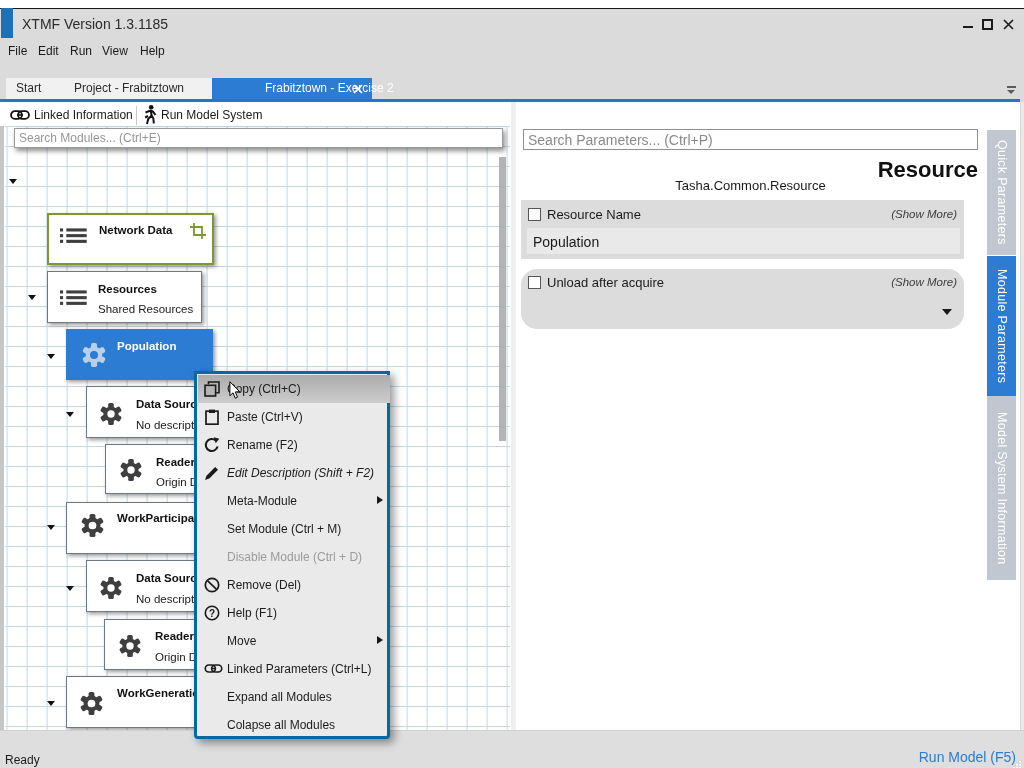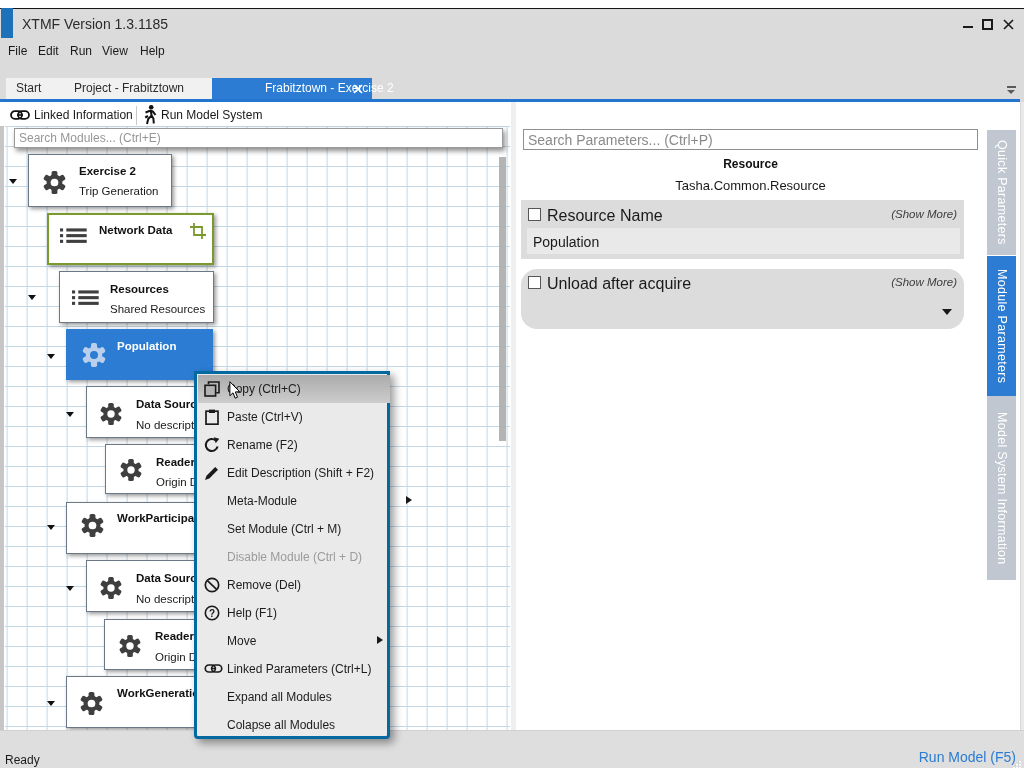--- a/index.html
+++ b/index.html
@@ -32,21 +32,21 @@
   .mi{position:absolute;left:1px;width:192px;height:28px;}
   .mi .txt{position:absolute;left:29px;top:7px;font-size:12px;color:#1c1c1c;white-space:nowrap;}
   .mi .icon{position:absolute;left:6px;top:6px;width:16px;height:16px;}
   .mi .sub{position:absolute;right:7px;top:9px;width:0;height:0;border-top:4.5px solid transparent;border-bottom:4.5px solid transparent;border-left:6px solid #1a1a1a;}
   .hl{background:linear-gradient(#ababab,#cdcdcd);}
   .disabled{color:#9b9b9b !important;}
   
   .rpanel-box{box-sizing:border-box;border:1px solid #949494;background:#fff;}
   .pblock{left:521px;background:#dcdcdc;}
   .cb{width:11px;height:11px;background:#fff;border:1px solid #565656;box-sizing:content-box;}
-  .plabel{font-size:16px;color:#1a1a1a;}
+  .plabel{font-size:13px;color:#1a1a1a;}
   .showmore{font-size:11.5px;font-style:italic;color:#3c3c3c;}
   .vtab{left:987px;width:29px;background:#c0c7d1;color:#fff;font-size:12.5px;
     writing-mode:vertical-rl;text-align:center;letter-spacing:0.3px;}
   
   .statusbar{left:0;top:722px;width:1024px;height:46px;background:#dedede;border-top:1px solid #d0d0d0;box-sizing:border-box;}
 </style>
 </head>
 <body>
 <svg width="0" height="0" style="position:absolute">
   <defs>
@@ -128,38 +128,31 @@
   <div class="abs toolbar-text" style="left:161px;">Run Model System</div>
 
   <div class="abs leftchrome"></div>
   <div class="abs canvas"></div>
   <div class="abs scrollthumb"></div>
 
   <div class="abs rpanel-box" style="left:14px;top:120px;width:489px;height:20px;border-color:#9a9a9a;box-shadow:2px 3px 5px rgba(0,0,0,0.45);"></div>
   <div class="abs" style="left:19px;top:123px;font-size:12px;color:#979797;">Search Modules... (Ctrl+E)</div>
 
   <div class="abs expander" style="left:9px;top:171px;"></div>
-  <div class="mbox" style="left:28px;top:146px;width:144px;height:53px;">
-    <svg style="position:absolute;left:13px;top:15px" width="25" height="25" viewBox="0 0 24 24">
-        <use href="#geard"></use>
-      </svg>
-    <div class="mtitle" style="top:10px;">Exercise 2</div>
-    <div class="msub" style="top:30px;">Trip Generation</div>
-  </div>
   <div class="mbox" style="left:47px;top:205px;width:167px;height:52px;border:2px solid #7a9a2e;">
     <svg style="position:absolute;left:11px;top:13px" width="27" height="17" viewBox="0 0 27 17">
         <use href="#listic"></use>
       </svg>
     <div class="mtitle" style="top:9px;">Network Data</div>
     <svg style="position:absolute;left:140px;top:7px" width="18" height="18" viewBox="0 0 18 18">
       <path d="M5,1 L5,13 L17,13 M1,5 L13,5 L13,17" fill="none" stroke="#7a9a2e" stroke-width="1.8"></path>
     </svg>
   </div>
   <div class="abs expander" style="left:28px;top:287px;"></div>
-  <div class="mbox" style="left:47px;top:263px;width:155px;height:52px;margin-left:12px;">
+  <div class="mbox" style="left:47px;top:263px;width:155px;height:52px;">
     <svg style="position:absolute;left:12px;top:18px" width="27" height="17" viewBox="0 0 27 17">
         <use href="#listic"></use>
       </svg>
     <div class="mtitle" style="top:11px;">Resources</div>
     <div class="msub" style="top:31px;">Shared Resources</div>
   </div>
   <div class="abs expander" style="left:47px;top:346px;"></div>
   <div class="mbox" style="left:66px;top:321px;width:147px;height:51px;background:#2b7cd2;border-color:#2b7cd2;">
     <svg style="position:absolute;left:14px;top:12px" width="26" height="26" viewBox="0 0 24 24">
         <use href="#gearl"></use>
@@ -207,21 +200,21 @@
   <div class="mbox" style="left:66px;top:668px;width:147px;height:52px;">
     <svg style="position:absolute;left:12px;top:14px" width="25" height="25" viewBox="0 0 24 24">
         <use href="#geard"></use>
       </svg>
     <div class="mtitle" style="top:10px;">WorkGeneration</div>
   </div>
 
   <div class="abs" style="left:510.5px;top:94px;width:5.5px;height:628px;background:#efefef;"></div>
   <div class="abs rpanel-box" style="left:523px;top:121px;width:455px;height:21px;border-color:#8f8f8f;"></div>
   <div class="abs" style="left:528px;top:124px;font-size:14px;color:#8a8a8a;">Search Parameters... (Ctrl+P)</div>
-  <div class="abs" style="left:523px;top:149px;width:455px;text-align:center;font-size:12px;font-weight:bold;color:#111;">Resource</div>
+  <div class="abs" style="left:523px;top:149px;width:455px;text-align:right;font-size:22px;font-weight:bold;color:#111;">Resource</div>
   <div class="abs" style="left:523px;top:170px;width:455px;text-align:center;font-size:13px;color:#1a1a1a;">Tasha.Common.Resource</div>
   <div class="abs pblock" style="top:192px;width:443px;height:59px;">
     <div class="cb" style="position:absolute;left:7px;top:8px;"></div>
     <div class="plabel" style="position:absolute;left:26px;top:7px;">Resource Name</div>
     <div class="showmore" style="position:absolute;right:7px;top:8px;">(Show More)</div>
     <div style="position:absolute;left:6px;top:28px;width:433px;height:26px;background:#e9e9e9;">
       <div style="position:absolute;left:6px;top:6px;font-size:14px;color:#1a1a1a;">Population</div>
     </div>
   </div>
   <div class="abs pblock" style="top:261px;width:443px;height:60px;border-radius:16px;">
@@ -250,27 +243,27 @@
         </svg>
       <div class="txt">Paste (Ctrl+V)</div>
     </div>
     <div class="mi" style="top:57px;">
       <svg class="icon" viewBox="0 0 16 16">
           <path d="M13.6,9.5 A6,6 0 1 1 11.8,3.5" fill="none" stroke="#1a1a1a" stroke-width="2.1"></path>
           <path d="M9.8,0.2 L15.3,1.8 L11.7,6.3 Z" fill="#1a1a1a"></path>
         </svg>
       <div class="txt">Rename (F2)</div>
     </div>
-    <div class="mi" style="top:85px;">
+    <div class="mi" style="top:85px;font-style:italic;">
       <svg class="icon" viewBox="0 0 16 16">
           <path d="M1,15 L2.5,10.7 L11.2,2 L14,4.8 L5.3,13.5 Z" fill="#1a1a1a"></path>
         </svg>
       <div class="txt">Edit Description (Shift + F2)</div>
     </div>
-    <div class="mi" style="top:113px;padding-left:29px;">
+    <div class="mi" style="top:113px;">
         <div class="txt">Meta-Module</div>
         <div class="sub"></div>
       </div>
     <div class="mi" style="top:169px;">
         <div class="txt disabled">Disable Module (Ctrl + D)</div>
       </div>
     <div class="mi" style="top:141px;">
         <div class="txt">Set Module (Ctrl + M)</div>
       </div>
     <div class="mi" style="top:197px;">

